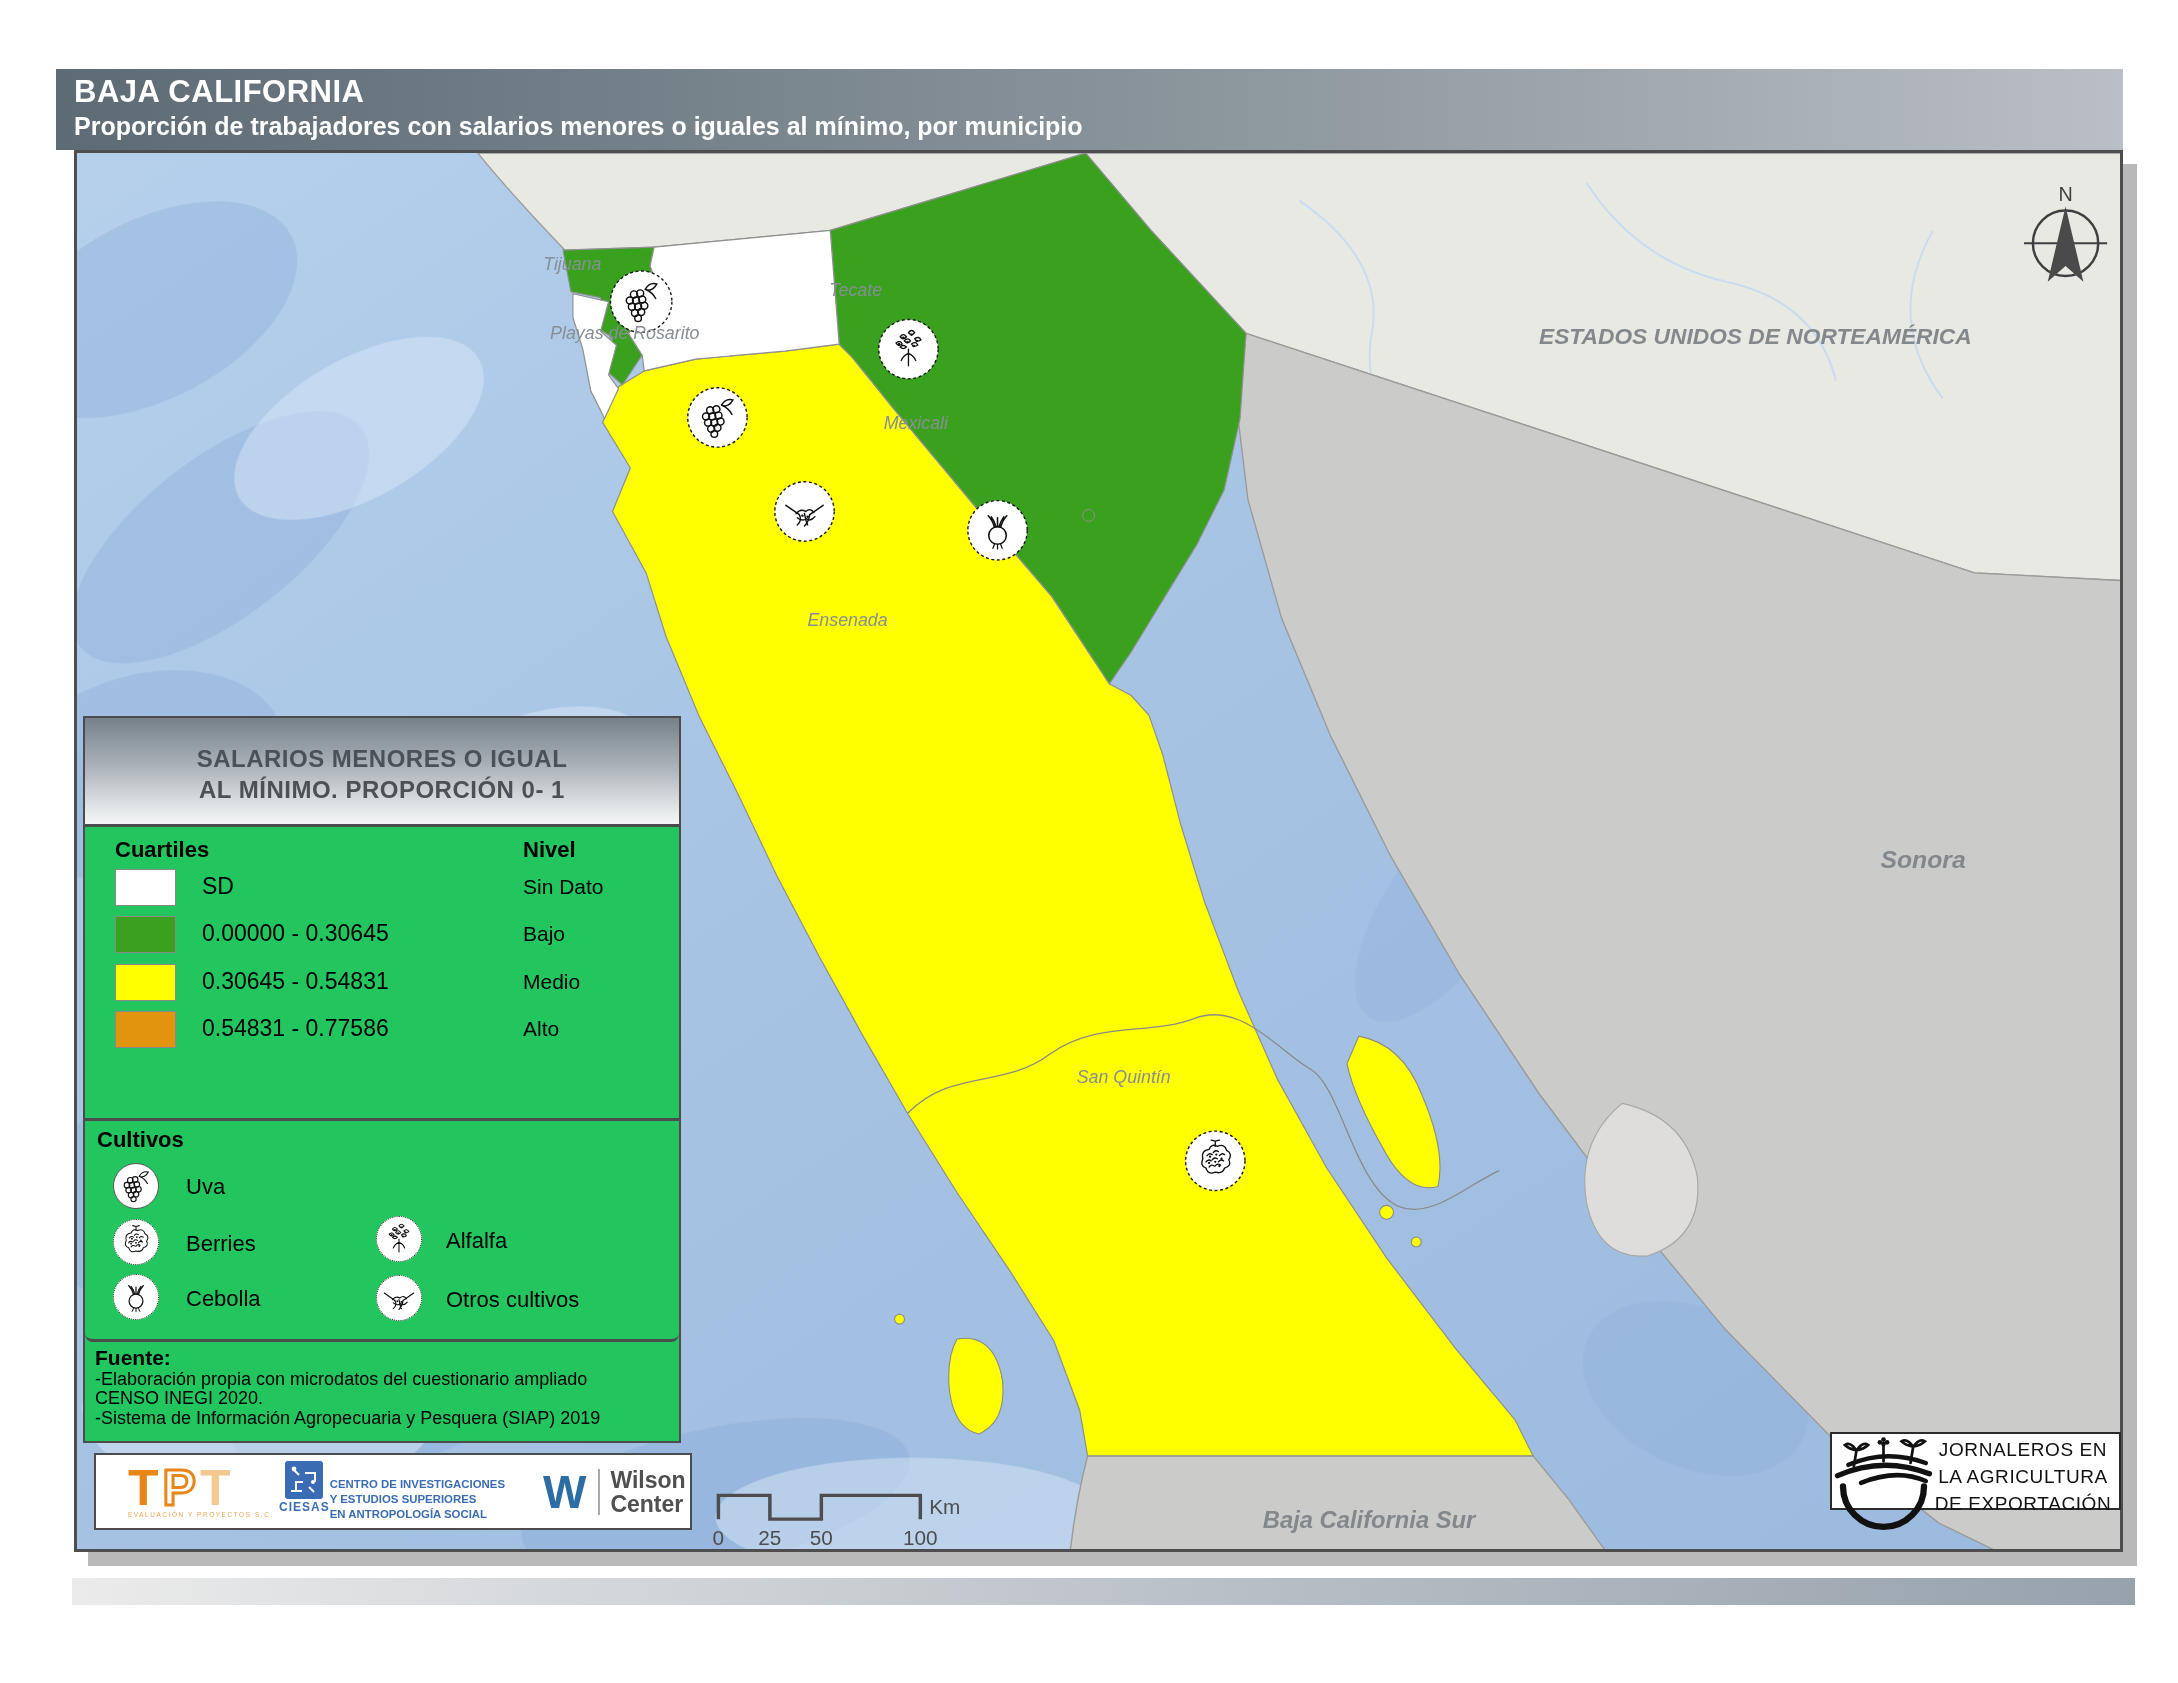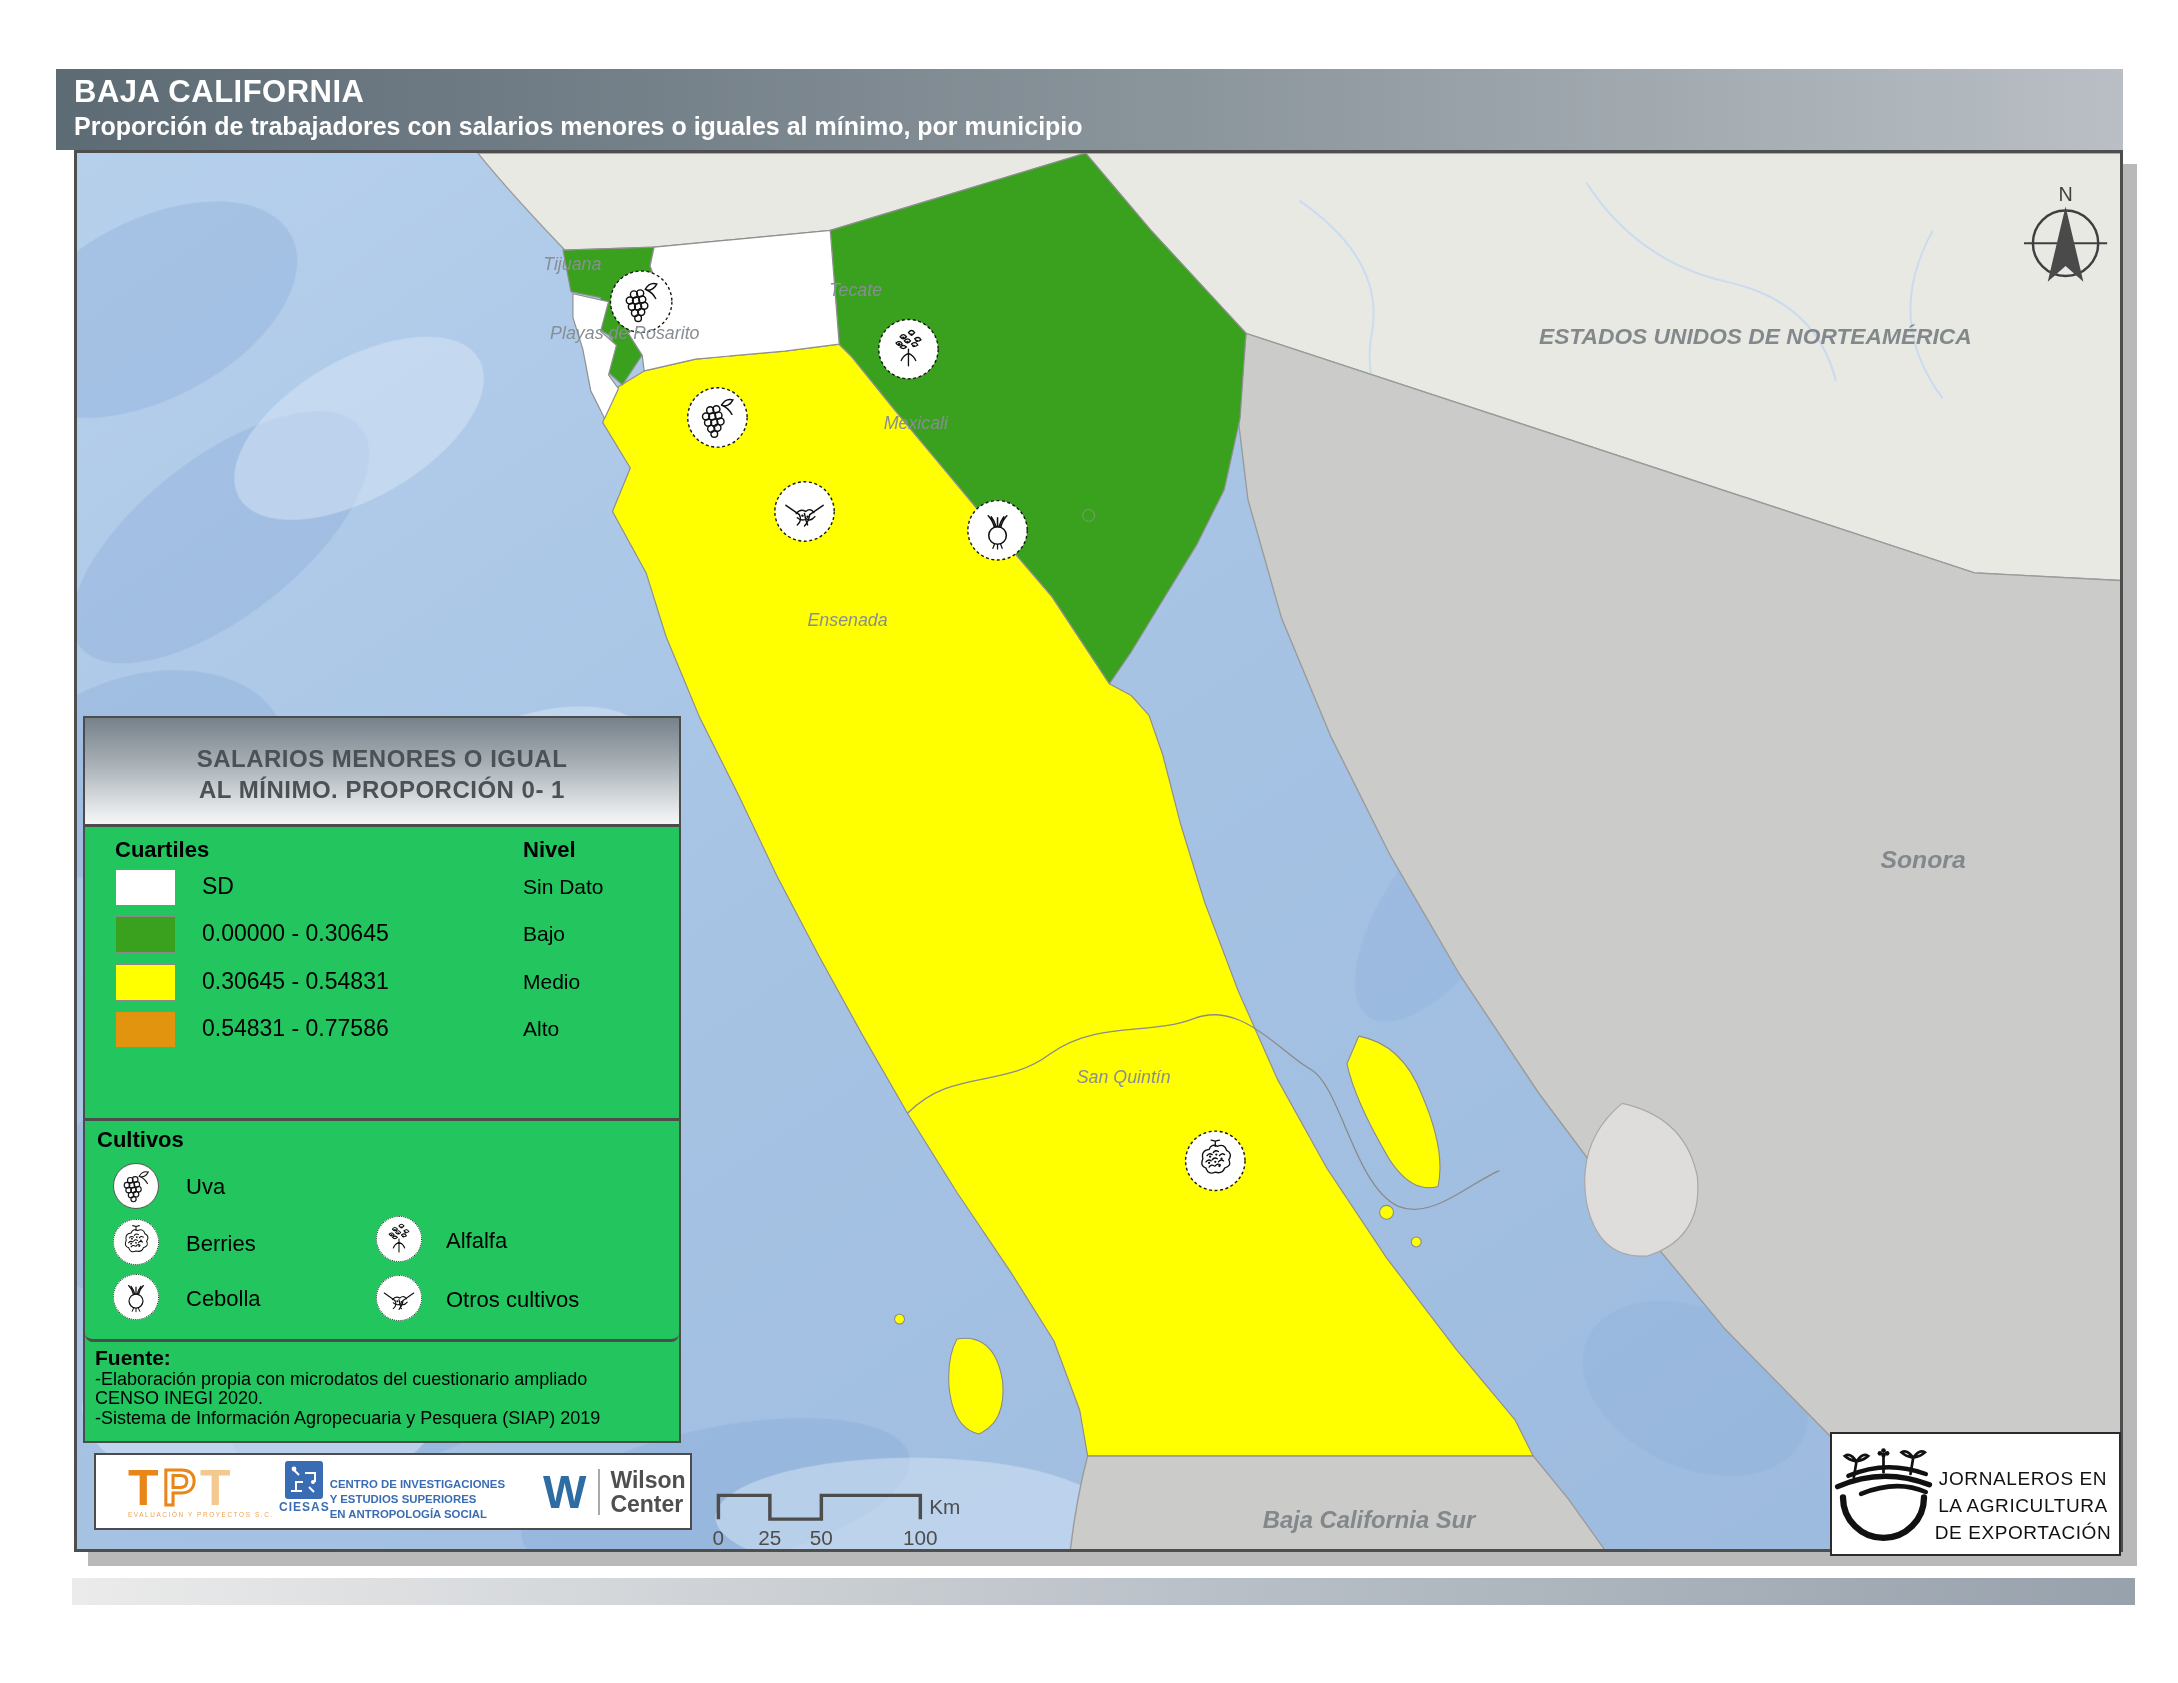--- a/index.html
+++ b/index.html
@@ -67,22 +67,22 @@
   .ciesas{margin-left:42px;display:flex;align-items:flex-start;}
   .ciesas-mark{display:flex;flex-direction:column;align-items:center;}
   .ciesas-acro{font-size:12px;font-weight:bold;color:#3a6cb3;letter-spacing:1px;margin-top:1px;}
   .ciesas-text{margin-left:0;color:#3a6cb3;font-weight:bold;font-size:11.4px;line-height:15px;padding-top:16px;}
   .wilson{margin-left:38px;display:flex;align-items:center;}
   .wilson-w{font-size:46px;font-weight:bold;color:#2d6da3;line-height:46px;}
   .wilson-div{width:2px;height:46px;background:#a9a9a9;margin:0 10px 0 12px;}
   .wilson-name{font-size:23px;font-weight:bold;color:#4f4f4f;line-height:24px;}
   
   #jornaleros-box{
-    position:absolute;left:1830px;top:1432px;width:291px;height:124px;background:#fff;
-    border:2px solid #2b2b2b;z-index:6;display:flex;align-items:flex-end;box-sizing:border-box;padding:2px 6px 8px 2px;
+    position:absolute;left:1830px;top:1432px;width:291px;height:78px;background:#fff;
+    border:2px solid #2b2b2b;z-index:6;display:flex;align-items:flex-start;box-sizing:border-box;padding:2px 6px 8px 2px;
   }
   .jorna-text{flex:1;text-align:center;font-size:19px;color:#121212;line-height:27px;letter-spacing:0.6px;}
   
   #footer-bar{
     position:absolute;left:72px;top:1578px;width:2063px;height:27px;
     background:linear-gradient(to right,#ebebeb,#b9c0c7 55%,#98a2ac);
   }
 </style>
 </head>
 <body>

